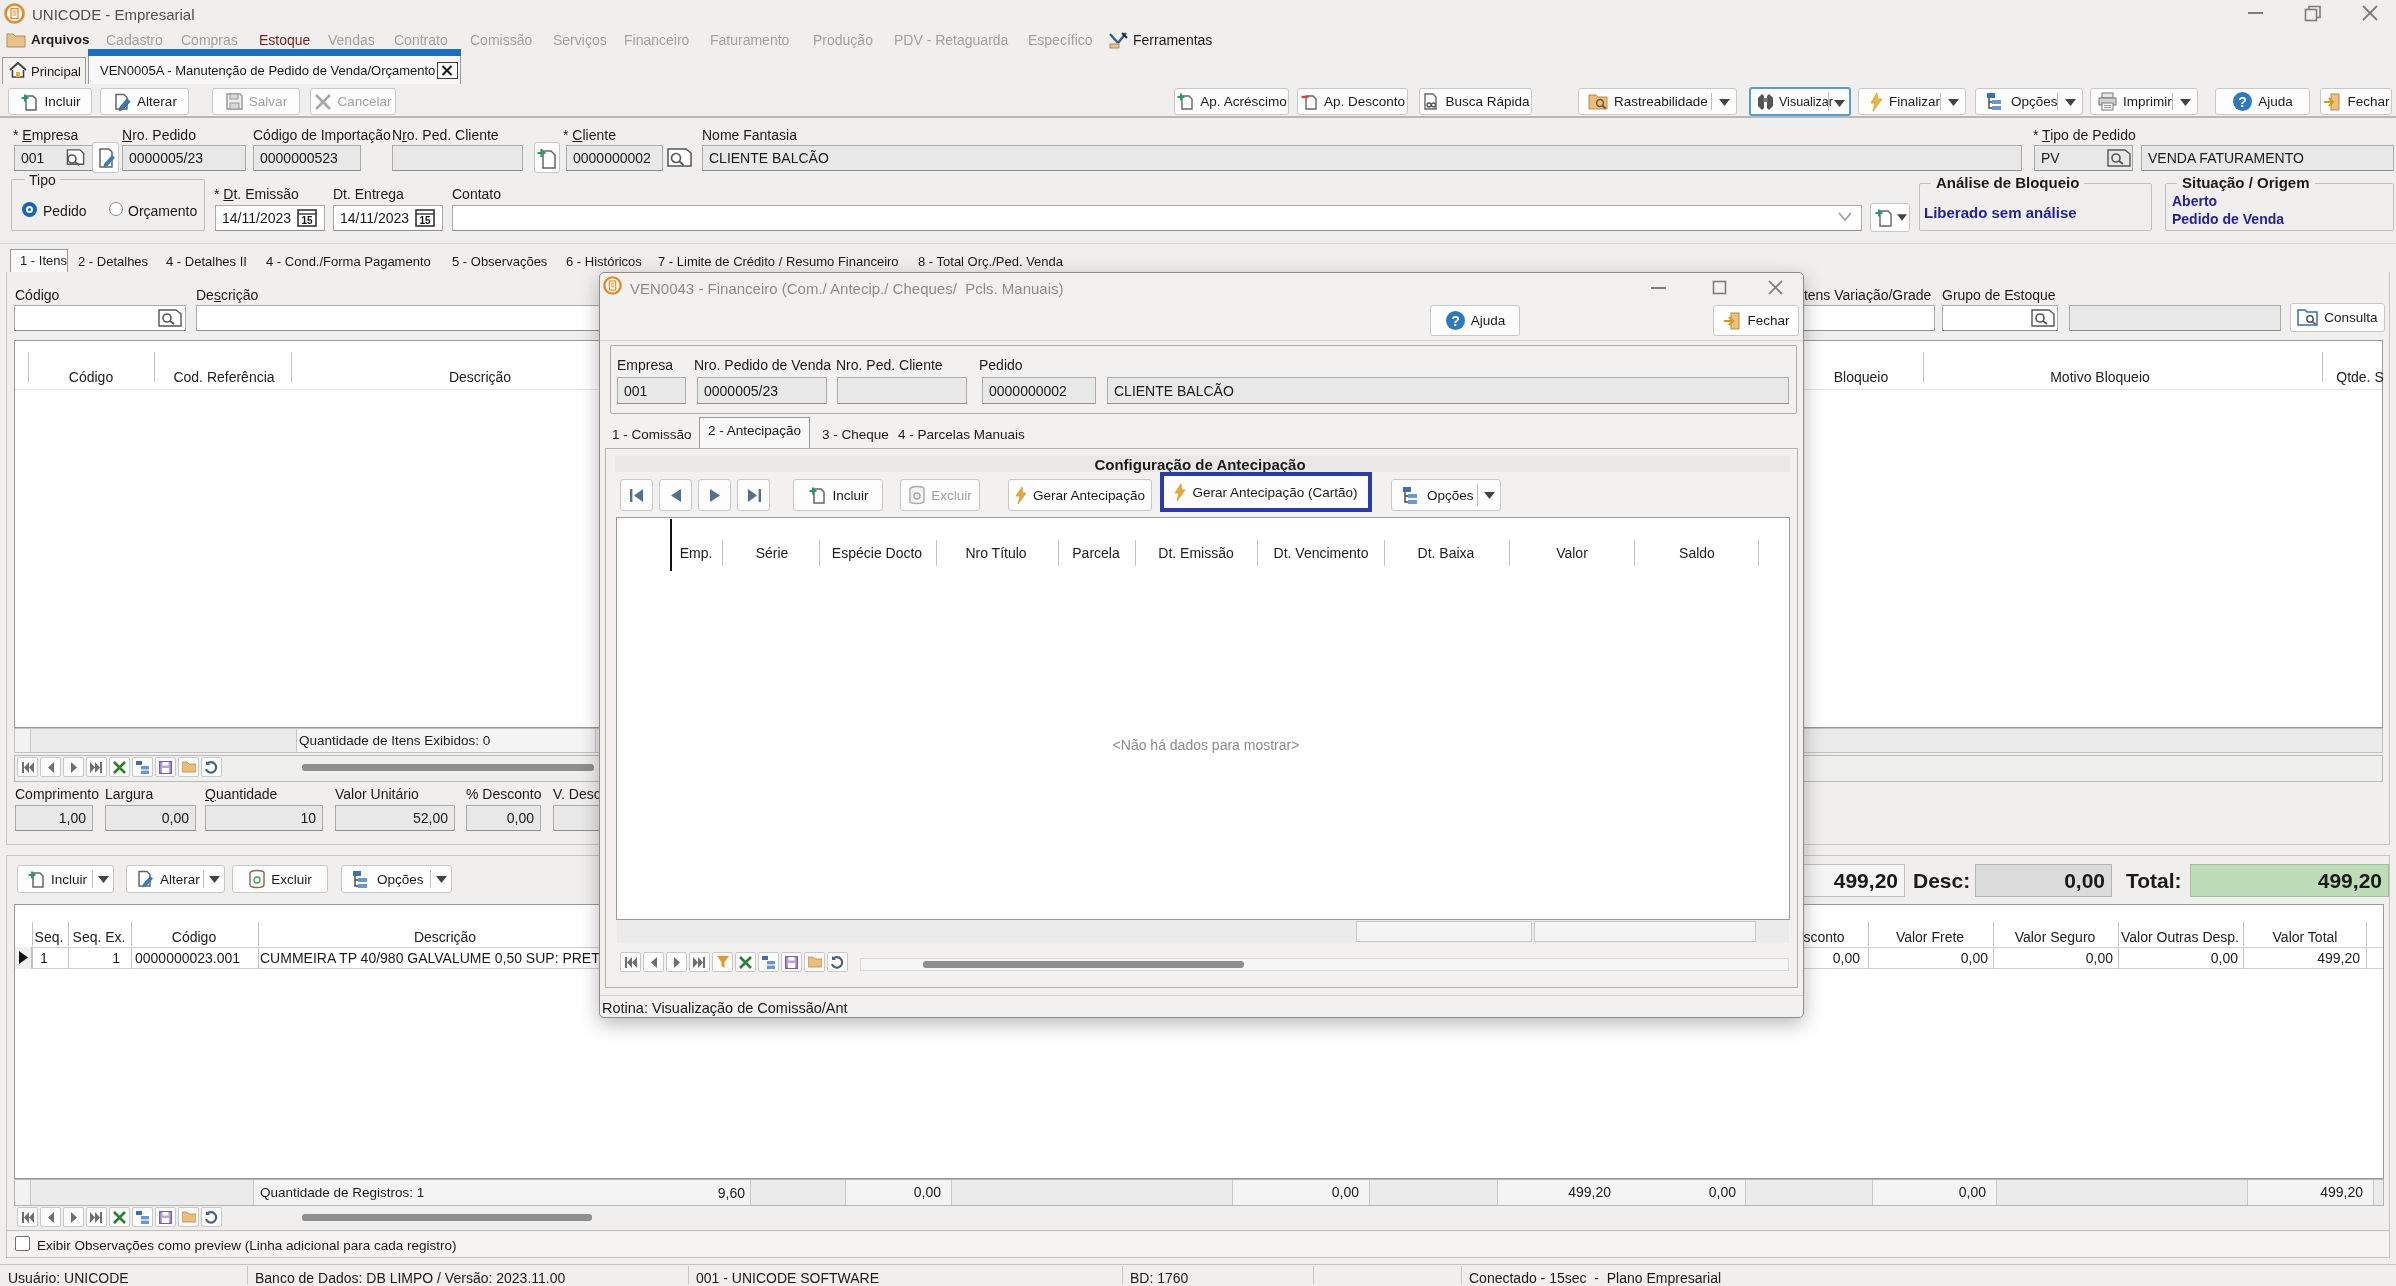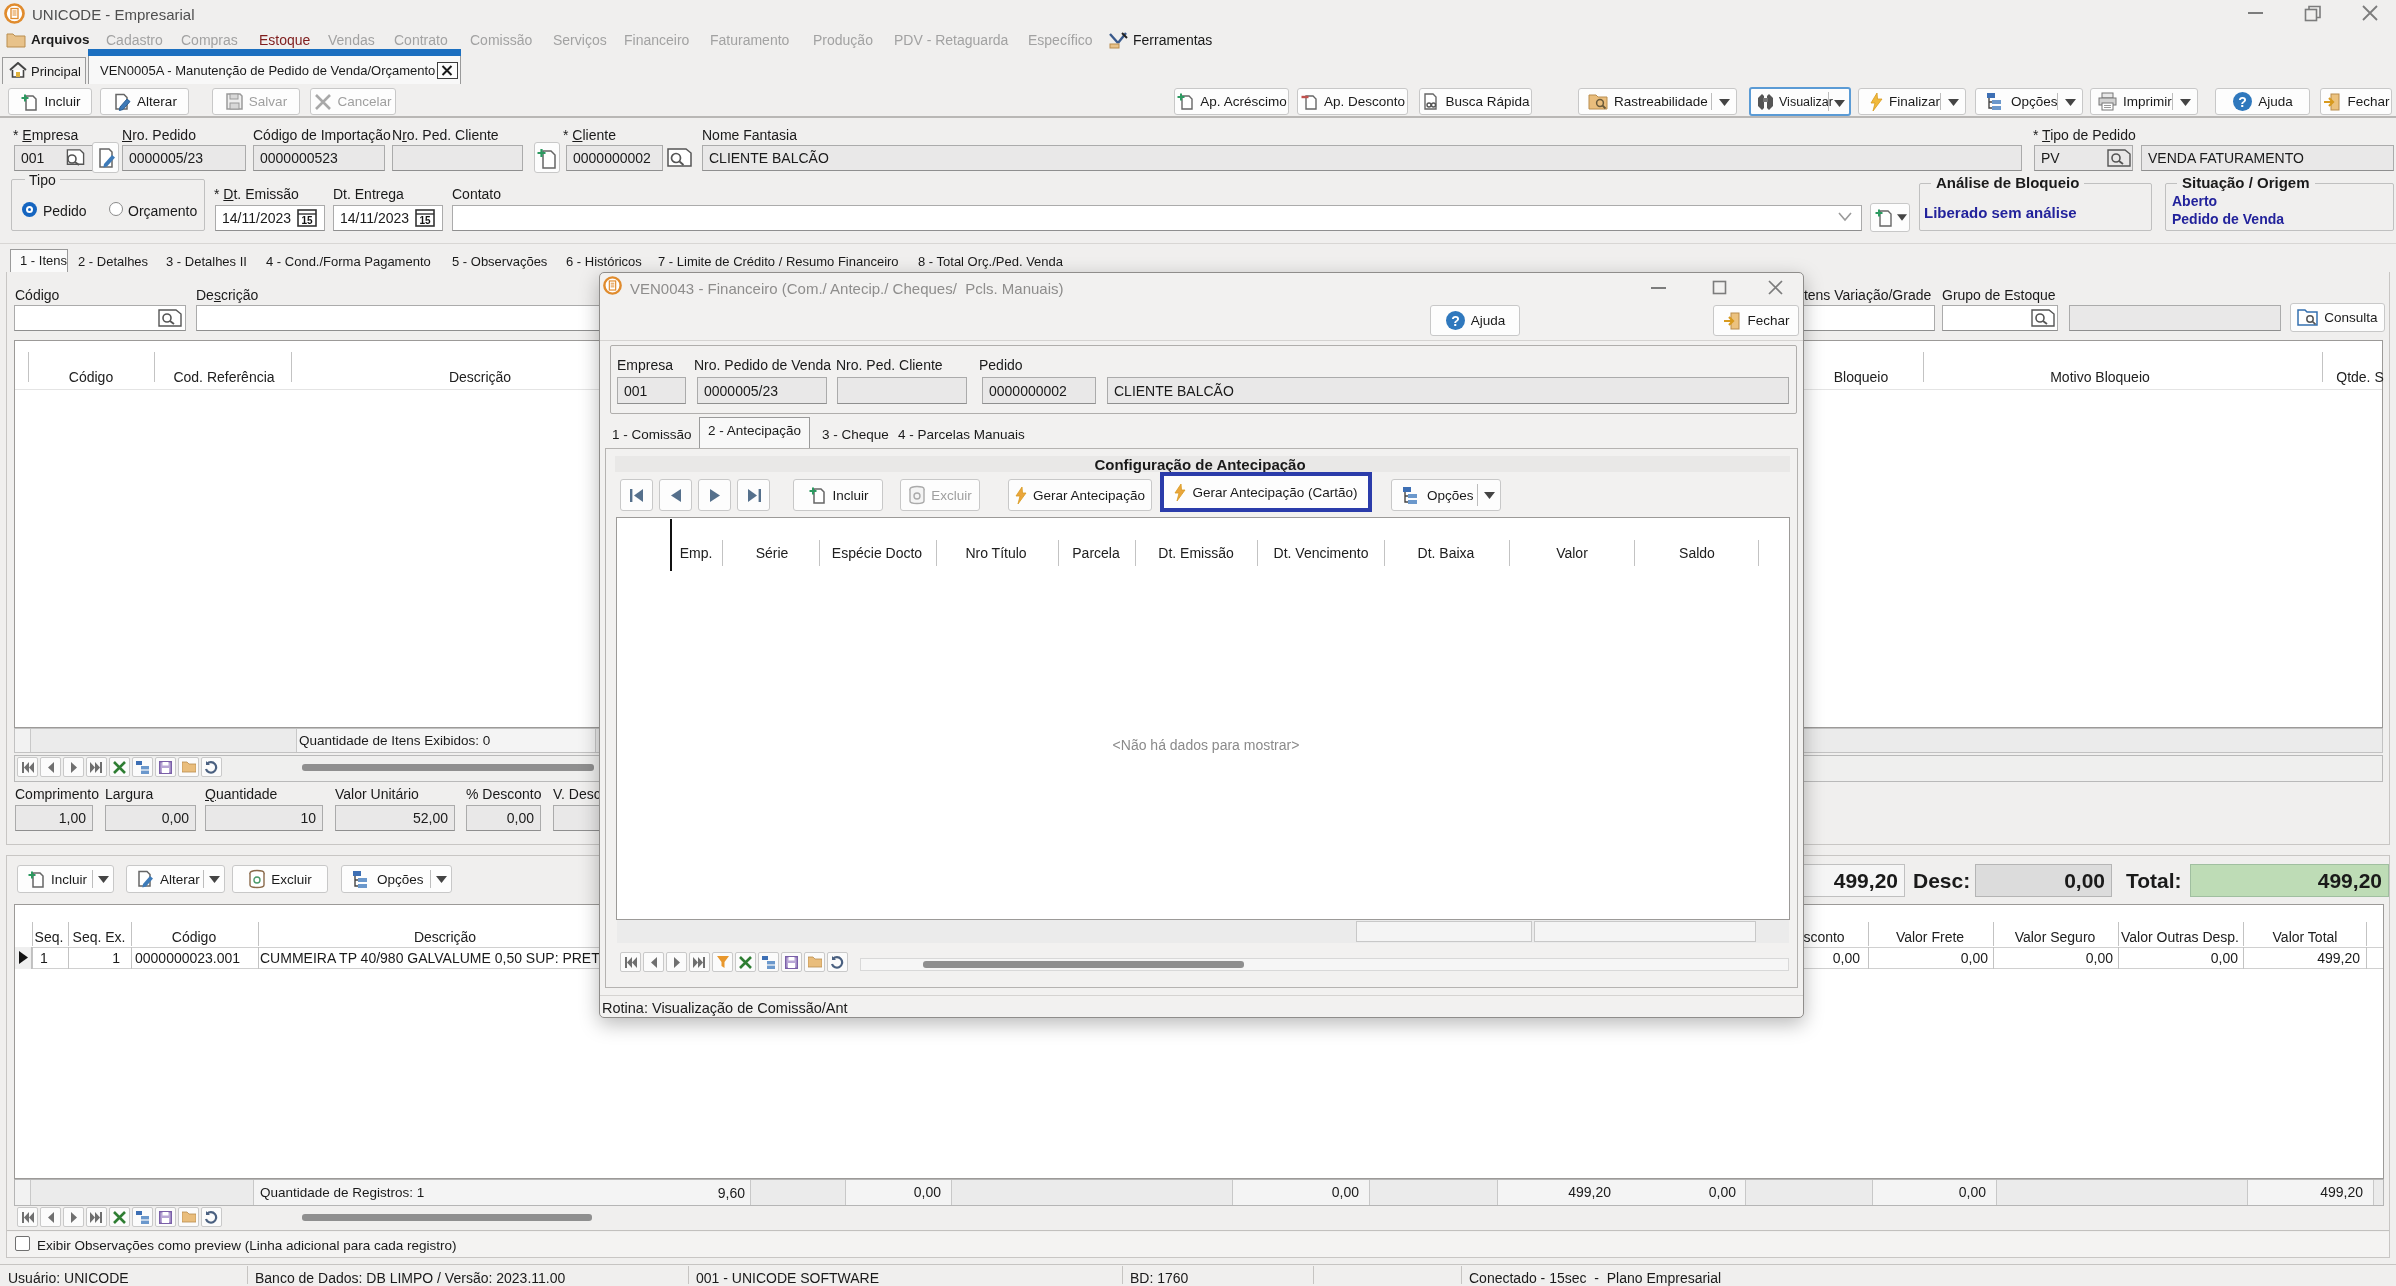--- a/index.html
+++ b/index.html
@@ -205,21 +205,21 @@
       <circle cx="10" cy="11" r="4" fill="none" stroke="#555" stroke-width="1.6"></circle>
       <path d="M13 14l4 3" stroke="#555" stroke-width="1.8"></path>
     </svg>
 <div class="btn" style="left:92px;top:142px;width:27px;height:31px;">
  <svg width="22" height="22" viewBox="0 0 22 22">
         <path d="M5 2h9l3 3v15H5z" fill="#fff" stroke="#666" stroke-width="1.5"></path>
         <path d="M9 17l8-9 3 2.5-8 9-3.6 1z" fill="#3d7ab8"></path>
       </svg>
     </div>
 <div class="fld" style="left:122px;top:145px;width:124px;height:26px;">0000005/23</div>
-<div class="fld" style="left:253px;top:145px;width:132px;height:26px;">0000000523</div>
+<div class="fld" style="left:253px;top:145px;width:108px;height:26px;">0000000523</div>
 <div class="fld" style="left:392px;top:145px;width:131px;height:26px;"></div>
 <div class="btn" style="left:534px;top:142px;width:26px;height:31px;">
  <svg width="22" height="22" viewBox="0 0 22 22">
         <path d="M7 4h8l4 4v13H7z" fill="#fff" stroke="#666" stroke-width="1.5"></path>
         <path d="M1.5 6h8M5.5 2v8" stroke="#2c9960" stroke-width="2.2"></path>
       </svg>
     </div>
 <div class="fld" style="left:566px;top:145px;width:97px;height:26px;">0000000002</div>
 <svg class="abs" style="left:665px;top:147px" width="27" height="21" viewBox="0 0 27 21">
       <path d="M3 2h18l5 4v13H3z" fill="#fff" stroke="#555" stroke-width="1.5"></path>
@@ -280,21 +280,21 @@
 <div class="abs" style="left:2165px;top:183px;width:229px;height:48px;border:1px solid #c0c0c0;border-radius:2px;box-sizing:border-box;"></div>
 <div class="lbl" style="left:2177px;top:174px;background:#f0efee;padding:0 5px;font-weight:bold;font-size:15px;">Situação / Origem</div>
 <div class="lbl" style="left:2172px;top:193px;color:#22229b;font-weight:bold;font-size:14px;">Aberto</div>
 <div class="lbl" style="left:2172px;top:211px;color:#22229b;font-weight:bold;font-size:14px;">Pedido de Venda</div>
 
 <div class="abs" style="left:0;top:243px;width:2396px;height:1px;background:#d8d6d4;"></div>
 
 <div class="abs" style="left:10px;top:249px;width:58px;height:24px;background:#fafafa;border:1px solid #9a9a9a;border-bottom:none;box-sizing:border-box;"></div>
 <div class="lbl" style="left:20px;top:253px;font-size:13px;">1 - Itens</div>
 <div class="lbl" style="left:78px;top:254px;font-size:13px;">2 - Detalhes</div>
-<div class="lbl" style="left:166px;top:254px;font-size:13px;">3 - Detalhes II</div>
+<div class="lbl" style="left:166px;top:254px;font-size:13px;">4 - Detalhes II</div>
 <div class="lbl" style="left:266px;top:254px;font-size:13px;">4 - Cond./Forma Pagamento</div>
 <div class="lbl" style="left:452px;top:254px;font-size:13px;">5 - Observações</div>
 <div class="lbl" style="left:566px;top:254px;font-size:13px;">6 - Históricos</div>
 <div class="lbl" style="left:658px;top:254px;font-size:13px;">7 - Limite de Crédito / Resumo Financeiro</div>
 <div class="lbl" style="left:918px;top:254px;font-size:13px;">8 - Total Orç./Ped. Venda</div>
 <div class="abs" style="left:6px;top:272px;width:2384px;height:1px;background:#9a9a9a;"></div>
 <div class="abs" style="left:11px;top:272px;width:56px;height:1px;background:#fafafa;"></div>
 
 <div class="abs" style="left:6px;top:272px;width:2384px;height:573px;border:1px solid #c8c6c4;border-top:none;box-sizing:border-box;background:#f0efee;"></div>
 

